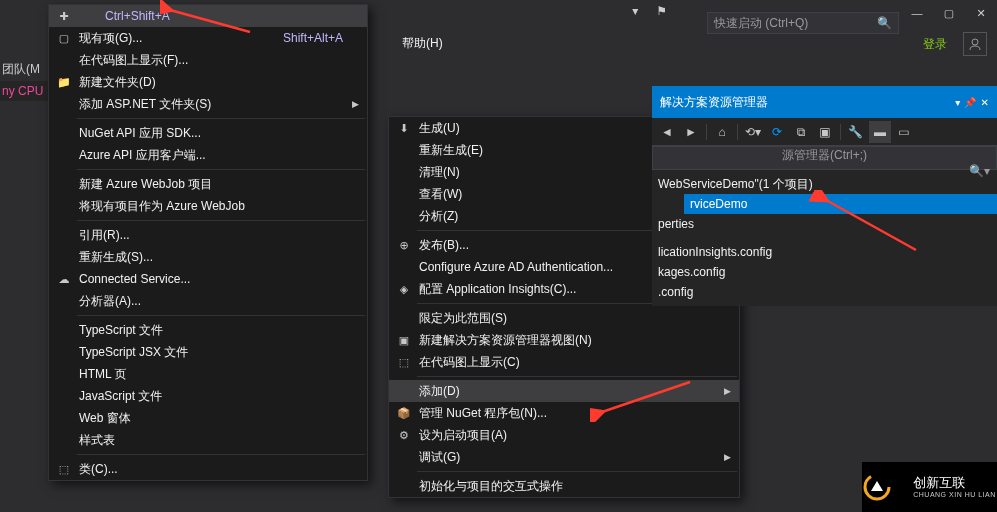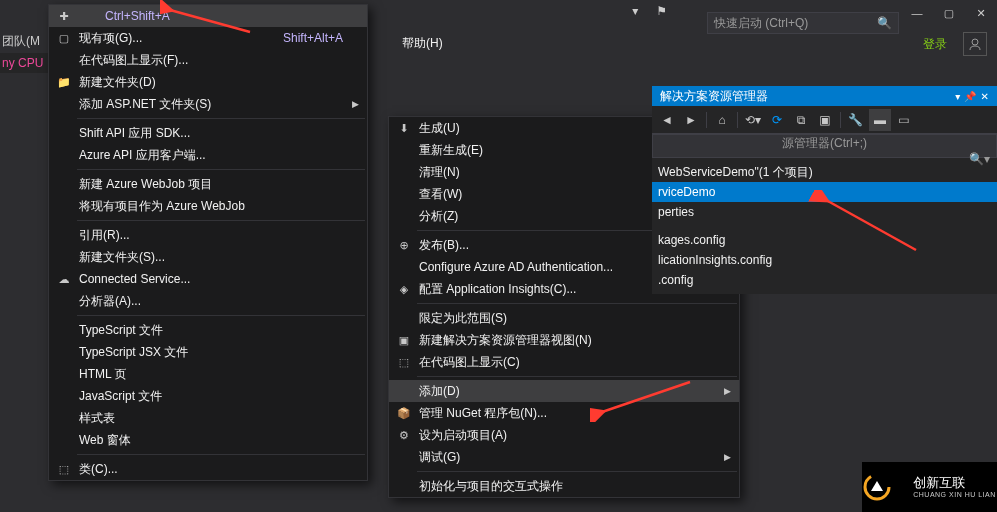--- a/index.html
+++ b/index.html
@@ -7,47 +7,47 @@
 .quicklaunch { position: absolute; right: 98px; top: 12px; width: 192px; height: 22px; background: #333337; border: 1px solid #3f3f46; display: flex; align-items: center; padding: 0 6px; color: #999; }
 .quicklaunch .search-ic { margin-left: auto; }
 .winbtns { position: absolute; right: 0; top: 0; display: flex; }
 .winbtns div { width: 32px; height: 26px; display: flex; align-items: center; justify-content: center; color: #ccc; cursor: pointer; font-size: 11px; }
 .topfunnel { position: absolute; right: 330px; top: 4px; display: flex; gap: 18px; color: #ccc; }
 .menubar { position: absolute; top: 32px; left: 394px; height: 22px; display: flex; align-items: center; color: #f1f1f1; text-align: center; }
 .menubar .mitem { padding: 2px 8px; }
 .login { position: absolute; right: 50px; top: 36px; color: #84cc16; margin-left: 8px; }
 .avatar { position: absolute; right: 10px; top: 32px; width: 24px; height: 24px; border: 1px solid #555; display:flex; align-items:center; justify-content:center; }
 .sidebar-left { position: absolute; left: 0; top: 30px; width: 48px; }
-.sidebar-left .tab1 { padding: 3px 2px; background: #2d2d30; color: #ccc; }
+.sidebar-left .tab1 { padding: 3px 2px; background: #2d2d30; color: #ccc; margin-top: 28px; }
 .sidebar-left .tab2 { padding: 3px 2px; background: #252526; color: #ec4899; }
 
 .context-menu { position: absolute; background: #1b1b1c; border: 1px solid #333337; box-shadow: 4px 4px 10px rgba(0,0,0,0.6); }
 .cm-row { display: flex; align-items: center; height: 22px; padding: 0 24px 0 4px; white-space: nowrap; position: relative; }
 .cm-row.hl { background: #3e3e40; }
 .cm-row .ic { width: 22px; height: 18px; display: flex; align-items: center; justify-content: center; color: #c8c8c8; font-size: 11px; flex-shrink:0; }
 .cm-row .lbl { flex: 1; padding-left: 4px; color: #f1f1f1; }
 .cm-row .shortcut { color: #c4b5fd; padding-left: 30px; }
 .cm-row .arrow { position: absolute; right: 8px; color: #c8c8c8; font-size: 9px; }
 .cm-sep { height: 1px; background: #333337; margin: 3px 2px 3px 28px; }
 
 .cm-left { left: 48px; top: 4px; width: 320px; }
 .cm-right { left: 388px; top: 116px; width: 352px; }
 
 .sol-panel { position: absolute; right: 0; top: 86px; width: 345px; }
-.sol-title { background: #007acc; color: #fff; height: 20px; display: flex; align-items: center; padding: 0 8px; }
+.sol-title { background: #007acc; color: #fff; height: 32px; display: flex; align-items: center; padding: 0 8px; }
 .sol-title .ttl { flex: 1; }
 .sol-title .btns { display: flex; gap: 4px; font-size: 10px; align-items: center; }
 .sol-toolbar { background: #252526; height: 28px; display: flex; align-items: center; padding: 0 4px; gap: 2px; border-bottom: 1px solid #3f3f46; }
 .sol-toolbar .tbtn { width: 22px; height: 22px; display: flex; align-items: center; justify-content: center; color: #c8c8c8; font-size: 12px; }
 .sol-toolbar .tsep { width: 1px; height: 16px; background: #3f3f46; margin: 0 2px; }
 .sol-search { background: #333337; border: 1px solid #3f3f46; height: 24px; display: flex; align-items: center; padding: 0 6px; color: #999; flex-direction: column; }
 .sol-search .ic { margin-left: auto; }
 .sol-tree { background: #252526; padding: 4px 0; }
 .sol-tree .node { height: 20px; display: flex; align-items: center; padding-left: 6px; color: #f1f1f1; }
-.sol-tree .node.sel { background: #007acc; color: #fff; }
+.sol-tree .node.sel { background: #007acc; color: #fff; margin-left: 32px; }
 
 .arrow-red1 { position: absolute; left: 160px; top: 0px; pointer-events: none; }
 .arrow-red2 { position: absolute; left: 590px; top: 372px; pointer-events: none; }
 .arrow-red3 { position: absolute; left: 806px; top: 190px; pointer-events: none; }
 
 .logo { position: absolute; right: 0; bottom: 0; width: 135px; height: 50px; background: #000; display: flex; align-items: center; justify-content: center; gap: 22px; }
 .logo-mark { width: 28px; height: 28px; position:relative; }
 .logo-text { color: #fff; font-size: 13px; line-height: 1.1; }
 .logo-sub { color: #ccc; font-size: 7px; letter-spacing: 0.5px; }
 
@@ -105,21 +105,21 @@
       <span class="lbl">新建文件夹(D)</span>
     </div>
     <div class="cm-row">
       <span class="ic"></span>
       <span class="lbl">添加 ASP.NET 文件夹(S)</span>
       <span class="arrow">▶</span>
     </div>
     <div class="cm-sep"></div>
     <div class="cm-row">
       <span class="ic"></span>
-      <span class="lbl">Shift API 应用 SDK...</span>
+      <span class="lbl">NuGet API 应用 SDK...</span>
     </div>
     <div class="cm-row">
       <span class="ic"></span>
       <span class="lbl">Azure API 应用客户端...</span>
     </div>
     <div class="cm-sep"></div>
     <div class="cm-row">
       <span class="ic"></span>
       <span class="lbl">新建 Azure WebJob 项目</span>
     </div>
@@ -127,21 +127,21 @@
       <span class="ic"></span>
       <span class="lbl">将现有项目作为 Azure WebJob</span>
     </div>
     <div class="cm-sep"></div>
     <div class="cm-row">
       <span class="ic"></span>
       <span class="lbl">引用(R)...</span>
     </div>
     <div class="cm-row">
       <span class="ic"></span>
-      <span class="lbl">新建文件夹(S)...</span>
+      <span class="lbl">重新生成(S)...</span>
     </div>
     <div class="cm-row">
       <span class="ic">☁</span>
       <span class="lbl">Connected Service...</span>
     </div>
     <div class="cm-row">
       <span class="ic"></span>
       <span class="lbl">分析器(A)...</span>
     </div>
     <div class="cm-sep"></div>
@@ -156,25 +156,25 @@
     <div class="cm-row">
       <span class="ic"></span>
       <span class="lbl">HTML 页</span>
     </div>
     <div class="cm-row">
       <span class="ic"></span>
       <span class="lbl">JavaScript 文件</span>
     </div>
     <div class="cm-row">
       <span class="ic"></span>
+      <span class="lbl">Web 窗体</span>
+    </div>
+    <div class="cm-row">
+      <span class="ic"></span>
       <span class="lbl">样式表</span>
-    </div>
-    <div class="cm-row">
-      <span class="ic"></span>
-      <span class="lbl">Web 窗体</span>
     </div>
     <div class="cm-sep"></div>
     <div class="cm-row">
       <span class="ic">⬚</span>
       <span class="lbl">类(C)...</span>
     </div>
   </div>
 
 <div class="context-menu cm-right" id="cm-right">
     <div class="cm-row">
@@ -277,22 +277,22 @@
   </div>
   <div class="sol-search">
     <span>源管理器(Ctrl+;)</span>
     <span class="ic">🔍▾</span>
   </div>
   <div class="sol-tree" id="sol-tree">
       <div class="node">WebServiceDemo"(1 个项目)</div>
       <div class="node sel">rviceDemo</div>
       <div class="node">perties</div>
       <div class="node" style="height: 8px;"></div>
+      <div class="node">licationInsights.config</div>
       <div class="node">kages.config</div>
-      <div class="node">licationInsights.config</div>
       <div class="node">.config</div>
     </div>
 </div>
 
 <svg class="arrow-red1" width="100" height="40">
   <defs>
       <marker id="ah1" markerWidth="8" markerHeight="8" refX="2" refY="4" orient="auto">
         <path d="M8,0 L0,4 L8,8 Z" fill="#ff3b30"></path>
       </marker>
     </defs>

